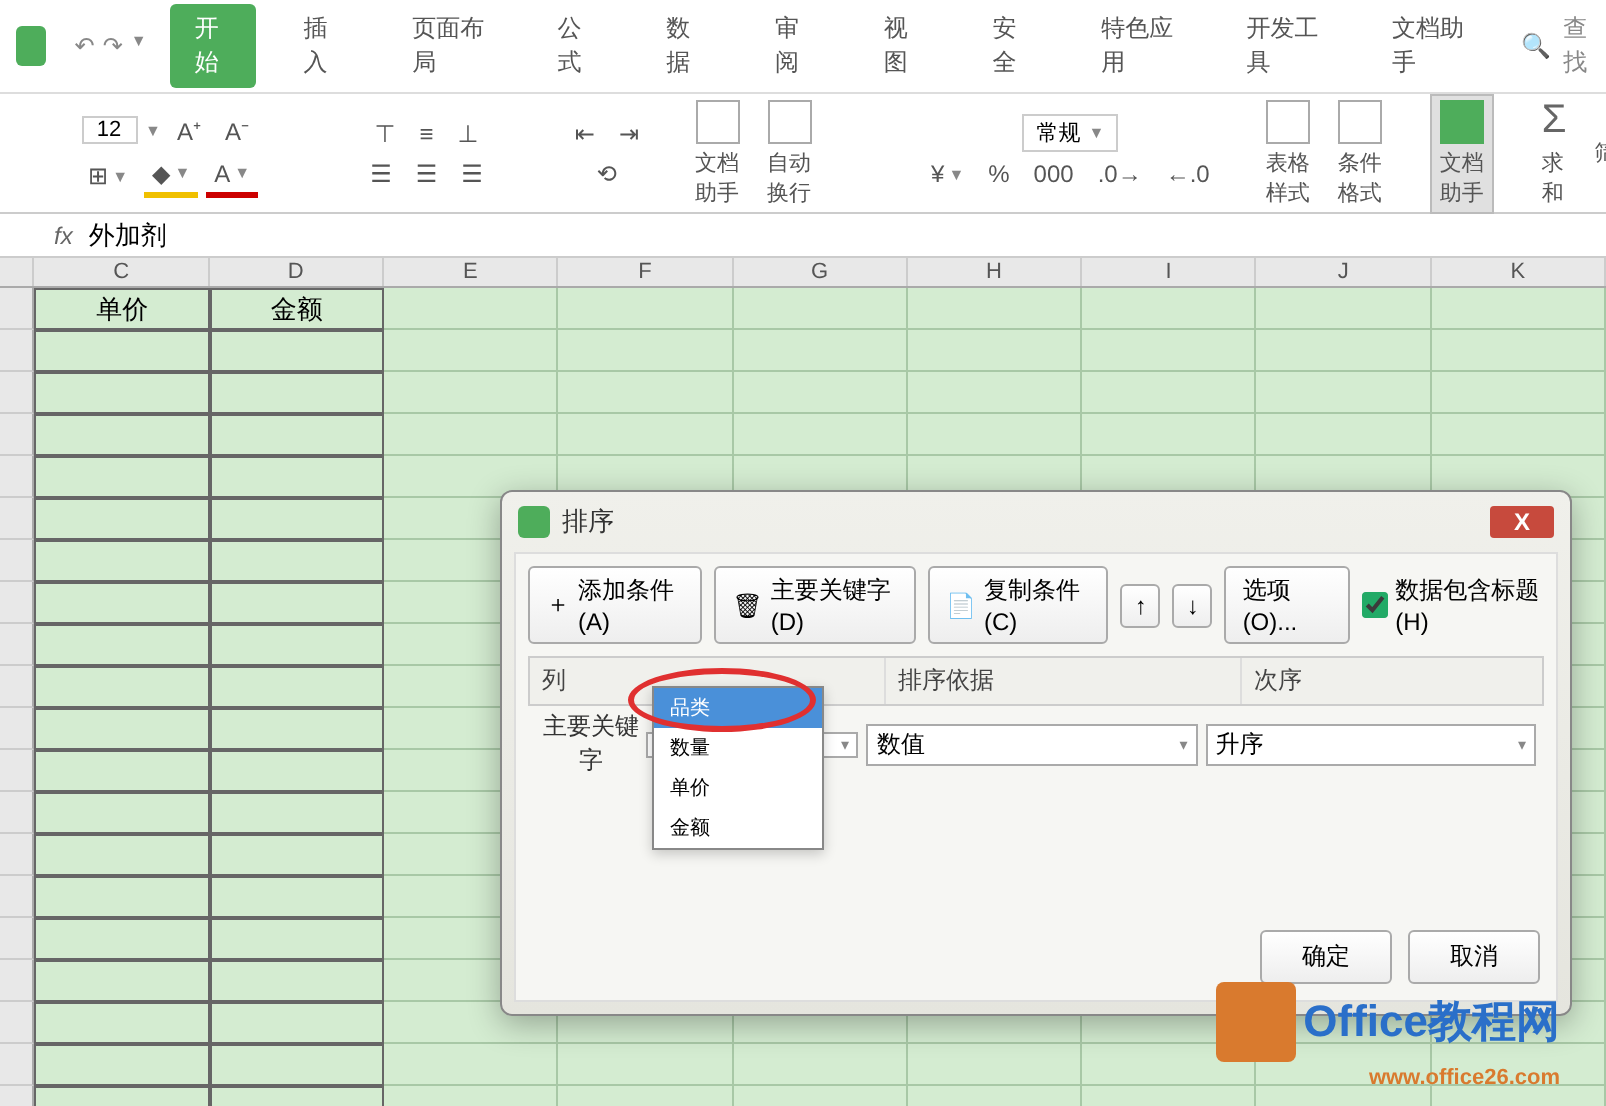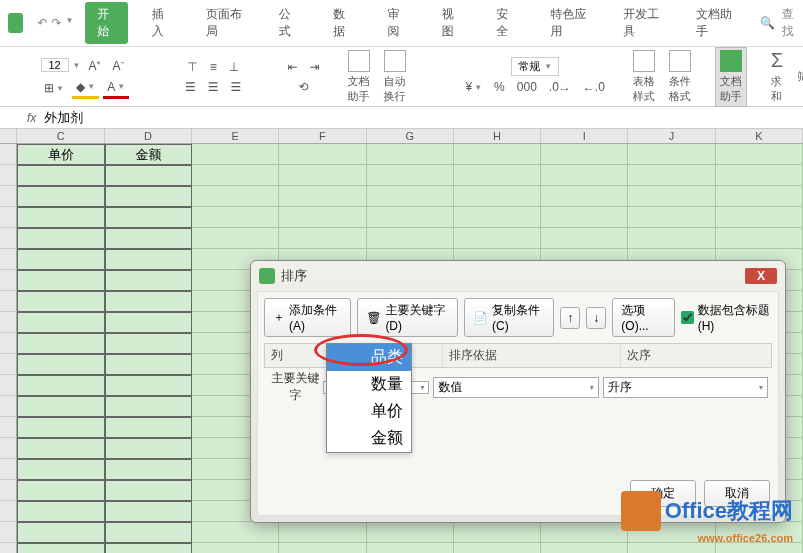--- a/index.html
+++ b/index.html
@@ -39,21 +39,21 @@
     .col-hdr { width: 90px; text-align: center; border-right: 1px solid #ccc; padding: 1px 0; color: #555; font-size: 11px; }
     .col-hdr:first-child { width: 18px; }
     .grid-body { position: relative; }
     .row { display: flex; height: 21px; }
     .cell { width: 90px; border-right: 1px solid #a8c8a6; border-bottom: 1px solid #a8c8a6; background: #d4ecd1; }
     .cell.bordered { border: 1px solid #666; background: #d4ecd1; }
     .cell.header-cell { text-align: center; font-size: 13px; padding-top: 1px; }
     .row-hdr { width: 18px; background: #e8e8e8; border-right: 1px solid #aaa; border-bottom: 1px solid #ccc; }
 
     
-    .dialog { position: absolute; left: 250px; top: 260px; width: 536px; background: linear-gradient(#f0f0eb, #e5e5de); border: 1px solid #888; border-radius: 6px; box-shadow: 0 4px 16px rgba(0,0,0,.3); }
+    .dialog { position: absolute; left: 250px; top: 245px; width: 536px; background: linear-gradient(#f0f0eb, #e5e5de); border: 1px solid #888; border-radius: 6px; box-shadow: 0 4px 16px rgba(0,0,0,.3); }
     .dialog-title { display: flex; align-items: center; padding: 6px 8px; }
     .dialog-title-icon { width: 16px; height: 16px; background: #4ead5b; border-radius: 3px; margin-right: 6px; }
     .dialog-title-text { flex: 1; color: #333; font-size: 13px; }
     .dialog-close { background: #c74a3d; color: #fff; padding: 1px 12px; border-radius: 2px; font-size: 12px; font-weight: bold; }
     .dialog-body { background: #f6f6f3; margin: 0 6px 6px; padding: 6px; border: 1px solid #ddd; }
     .dialog-toolbar { display: flex; gap: 6px; margin-bottom: 6px; align-items: center; }
     .dlg-btn { background: linear-gradient(#fff,#eee); border: 1px solid #aaa; padding: 3px 8px; border-radius: 3px; font-size: 12px; display: flex; align-items: center; gap: 4px; }
     .dlg-check { display: flex; align-items: center; gap: 4px; margin-left: auto; font-size: 12px; }
     .dlg-check input { accent-color: #2a6; }
     .sort-header { display: flex; background: #f0f0ec; border: 1px solid #ccc; }
@@ -63,26 +63,26 @@
     .sort-col.c3 { flex: 1; }
     .sort-row { display: flex; align-items: center; padding: 2px 0; text-align: center; }
     .sort-label { width: 62px; padding-left: 4px; color: #333; }
     .sort-combo { width: 112px; border: 1px solid #aaa; background: #fff; padding: 1px 4px; display: flex; justify-content: space-between; align-items: center; font-size: 12px; margin-right: 4px; }
     .sort-combo.wide { width: 174px; }
     .sort-space { height: 70px; }
     .dialog-footer { display: flex; justify-content: flex-end; gap: 8px; padding: 4px 2px 2px; }
     
     
     .dd-list { position: absolute; left: 326px; top: 343px; width: 86px; background: #fff; border: 1px solid #888; box-shadow: 0 2px 6px rgba(0,0,0,.2); z-index: 10; }
-    .dd-item { padding: 3px 8px; font-size: 16px; text-align: right; }
+    .dd-item { padding: 3px 8px; font-size: 10px; }
     .dd-item.hl { background: #4a90d9; color: #fff; }
     .red-ellipse { position: absolute; left: 314px; top: 334px; width: 94px; height: 32px; border: 3px solid #e03030; border-radius: 50%; z-index: 11; pointer-events: none; }
 
     
-    .watermark { position: absolute; right: 10px; bottom: 8px; text-align: right; }
+    .watermark { position: absolute; right: 23px; bottom: 8px; text-align: right; }
     .wm-icon { display: inline-block; width: 40px; height: 40px; background: #d97a2e; vertical-align: middle; border-radius: 4px; }
     .wm1 { color: #2a6fc9; font-size: 22px; font-weight: bold; display: inline-block; vertical-align: middle; }
     .wm2 { color: #d97a2e; font-size: 11px; font-weight: bold; }
   </style>
 </head>
 <body>
 
 <div class="tabs">
   <div class="logo-icon"></div>
   <div class="undo-redo">

